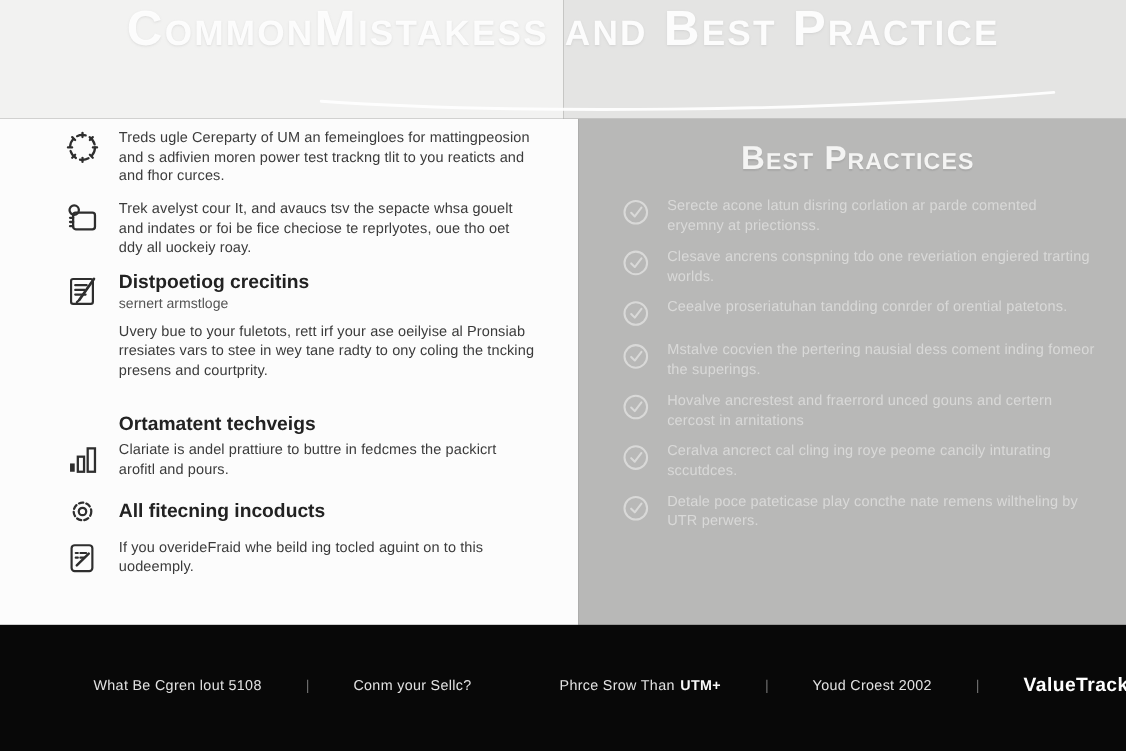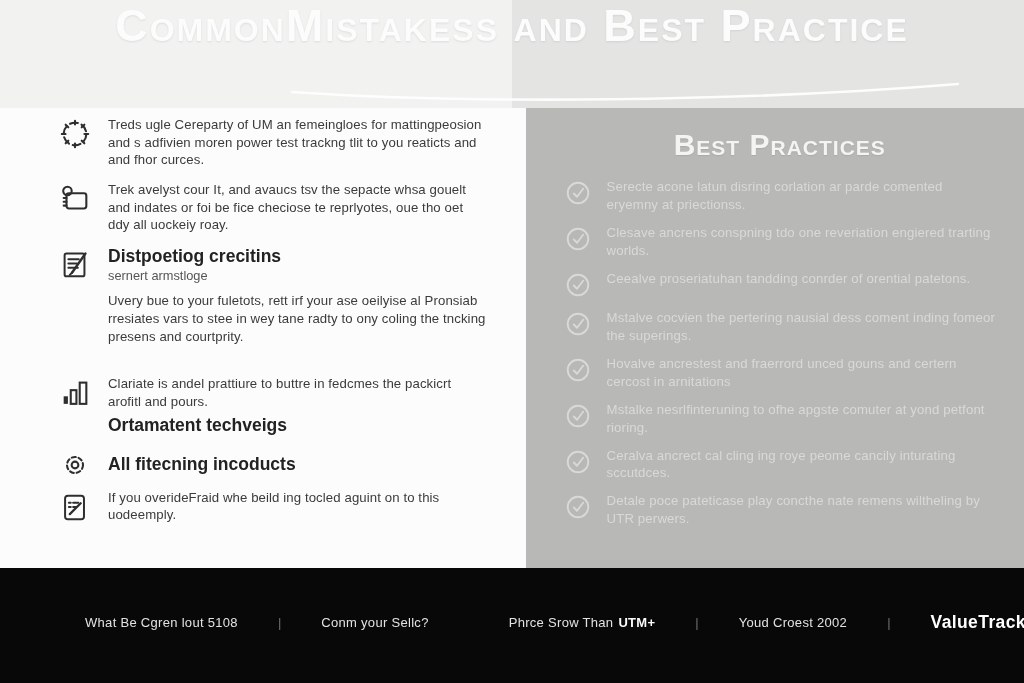--- a/index.html
+++ b/index.html
@@ -128,37 +128,37 @@
   </svg>
 </span>
             </div>
             <div class="m-body">
               <div class="m-title">Distpoetiog crecitins</div>
               <div class="m-sub">sernert armstloge</div>
               <p class="m-text">Uvery bue to your fuletots, rett irf your ase oeilyise al Pronsiab rresiates vars to stee in wey tane radty to ony coling the tncking presens and courtprity.</p>
             </div>
           </div>
           <div class="m-row">
+            <div class="icon-cell"></div>
+            <div class="m-body">
+              <div class="m-title">Ortamatent techveigs</div>
+            </div>
+          </div>
+          <div class="m-row">
             <div class="icon-cell">
               <span class="icon">
   <svg width="34" height="34" viewBox="0 0 36 36" fill="none" stroke="#2e2e2e" stroke-width="2.2">
     <rect x="6" y="21.5" width="4.5" height="8" fill="#2e2e2e" stroke="none"></rect>
     <rect x="13.5" y="15" width="6" height="14.5"></rect>
     <rect x="23" y="7" width="7" height="22.5"></rect>
   </svg>
 </span>
             </div>
             <div class="m-body">
               <p class="m-text">Clariate is andel prattiure to buttre in fedcmes the packicrt arofitl and pours.</p>
-            </div>
-          </div>
-          <div class="m-row">
-            <div class="icon-cell"></div>
-            <div class="m-body">
-              <div class="m-title">Ortamatent techveigs</div>
             </div>
           </div>
           <div class="m-row">
             <div class="icon-cell">
               <span class="icon">
   <svg width="32" height="32" viewBox="0 0 36 36" fill="none" stroke="#2e2e2e" stroke-width="2.3" stroke-linecap="round">
     <circle cx="18" cy="18" r="9" stroke-dasharray="4.5 3.2"></circle>
     <circle cx="18" cy="18" r="3.8"></circle>
   </svg>
 </span>
@@ -226,29 +226,20 @@
             <p class="b-text">Mstalve cocvien the pertering nausial dess coment inding fomeor the superings.</p>
           </div>
           <div class="b-row">
             <div class="b-icon"><span class="icon">
   <svg width="28" height="28" viewBox="0 0 30 30" fill="none" stroke="#d9d9d8" stroke-width="2" stroke-linecap="round" stroke-linejoin="round">
     <circle cx="15" cy="15" r="11"></circle>
     <path d="M10.5 15.5 L14 19 L20.5 10.5"></path>
   </svg>
 </span></div>
             <p class="b-text">Hovalve ancrestest and fraerrord unced gouns and certern cercost in arnitations</p>
-          </div>
-          <div class="b-row">
-            <div class="b-icon"><span class="icon">
-  <svg width="28" height="28" viewBox="0 0 30 30" fill="none" stroke="#d9d9d8" stroke-width="2" stroke-linecap="round" stroke-linejoin="round">
-    <circle cx="15" cy="15" r="11"></circle>
-    <path d="M10.5 15.5 L14 19 L20.5 10.5"></path>
-  </svg>
-</span></div>
-            <p class="b-text">Mstalke nesrlfinteruning to ofhe apgste comuter at yond petfont rioring.</p>
           </div>
           <div class="b-row">
             <div class="b-icon"><span class="icon">
   <svg width="28" height="28" viewBox="0 0 30 30" fill="none" stroke="#d9d9d8" stroke-width="2" stroke-linecap="round" stroke-linejoin="round">
     <circle cx="15" cy="15" r="11"></circle>
     <path d="M10.5 15.5 L14 19 L20.5 10.5"></path>
   </svg>
 </span></div>
             <p class="b-text">Ceralva ancrect cal cling ing roye peome cancily inturating sccutdces.</p>
           </div>

